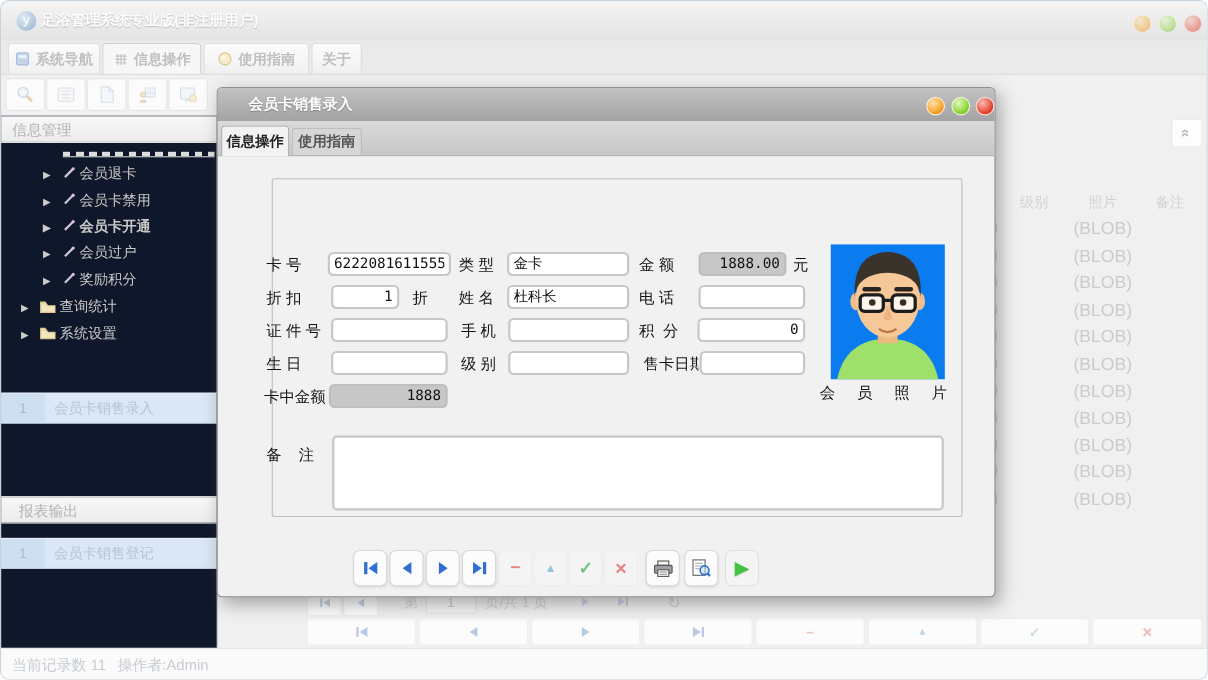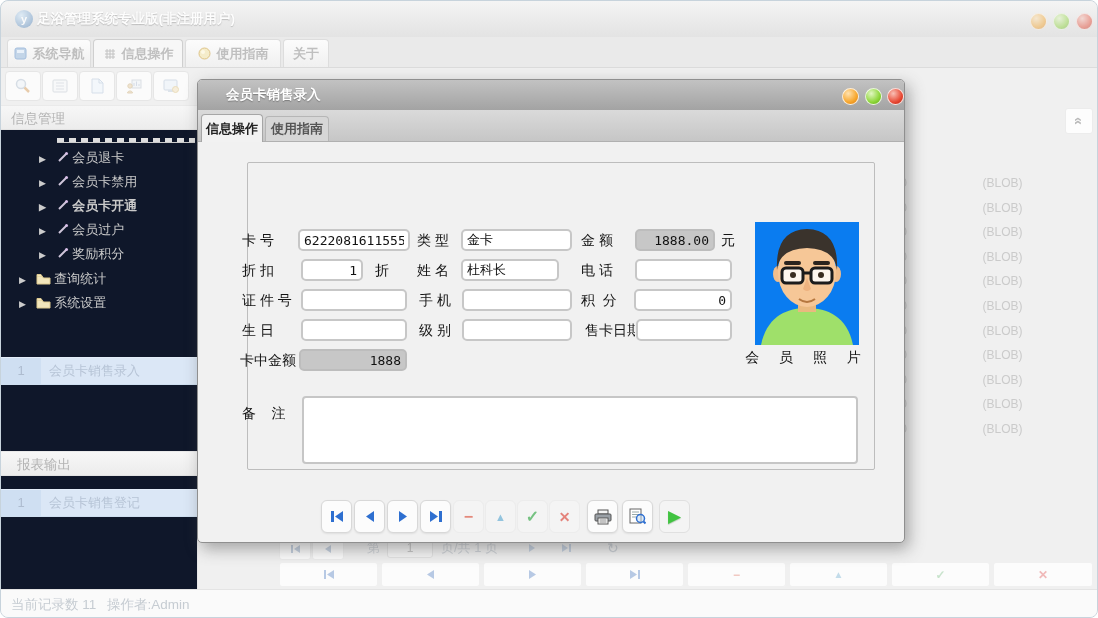--- a/index.html
+++ b/index.html
@@ -37,21 +37,21 @@
   .tarrow{color:#cccccc;font-size:9px;margin-right:6px;}
   .clipline{left:56px;top:134px;width:138px;height:7px;border-bottom:1px solid #cccccc;background:repeating-linear-gradient(90deg,#dedede 0 7px,transparent 7px 12px);background-size:100% 4px;background-position:0 100%;background-repeat:no-repeat;}
   .lrow{position:absolute;left:0;width:196px;height:26px;background:#dbe7f6;border-top:1px solid #e3edf9;border-bottom:1px solid #cfdff0;}
   .lrow .idx{position:absolute;left:0;top:0;width:40px;height:26px;background:#cfdff2;color:#aebccf;text-align:center;line-height:26px;font-size:13px;}
   .lrow .lbl{position:absolute;left:48px;top:0;height:26px;line-height:26px;color:#b7c4d6;font-size:13px;}
 
   
   #grid{left:858px;top:170px;width:232px;}
   .ghead,.grow{display:grid;grid-template-columns:52px 58px 67px 55px;}
   .ghead{height:26px;line-height:26px;color:#d2d2d2;font-size:13px;}
-  .grow{height:24.6px;line-height:24.6px;color:#cbcbcb;font-size:12px;}
+  .grow{height:24.6px;line-height:24.6px;color:#cbcbcb;font-size:16px;}
   .c-r{text-align:right;padding-right:4px;}
   .c-c{text-align:center;}
 
   
   .pgbtn{position:absolute;top:537px;width:30px;height:20px;background:#fcfcfc;border:1px solid #ededed;border-radius:3px;text-align:center;line-height:18px;}
   .pgbtn svg{vertical-align:middle;}
   .pgtext{position:absolute;top:537px;height:20px;line-height:20px;color:#cdd1d6;font-size:13px;}
   #pginput{left:386px;top:536px;width:46px;height:21px;background:#f5f5f5;border:1px solid #e2e2e2;border-radius:3px;text-align:center;color:#c4c4c4;font-size:12px;box-sizing:border-box;}
 
   
@@ -232,20 +232,26 @@
     </div>
 
     <div class="phead" style="top:346px;padding-left:16px;">报表输出</div>
     <div class="lrow" style="top:384px;">
       <div class="idx">1</div>
       <div class="lbl">会员卡销售登记</div>
     </div>
   </div>
 
   <div id="grid" class="abs">
+    <div class="ghead">
+      <div class="c-r">积分</div>
+      <div class="c-c">级别</div>
+      <div class="c-c">照片</div>
+      <div class="c-c">备注</div>
+    </div>
     <div class="grow">
         <div class="c-r">0</div>
         <div class="c-c"></div>
         <div class="c-c">(BLOB)</div>
         <div class="c-c"></div>
       </div>
       <div class="grow">
         <div class="c-r">0</div>
         <div class="c-c"></div>
         <div class="c-c">(BLOB)</div>
@@ -385,21 +391,21 @@
     <div class="flab" style="left:219px;top:149px;">类 型</div>
     <input class="fin" style="left: 263px; top: 149px; width: 111px;" value="金卡">
     <div class="flab" style="left:383px;top:149px;">金 额</div>
     <input class="fin ro num" style="left: 437px; top: 149px; width: 80px;" readonly="" value="1888.00">
     <div class="sfx" style="left:523px;top:149px;">元</div>
 
     <div class="flab" style="left:44px;top:179px;">折 扣</div>
     <input class="fin num" style="left: 103px; top: 179px; width: 62px;" value="1">
     <div class="sfx" style="left:177px;top:179px;">折</div>
     <div class="flab" style="left:219px;top:179px;">姓 名</div>
-    <input class="fin" style="left: 263px; top: 179px; width: 98px;" value="杜科长">
+    <input class="fin" style="left: 263px; top: 179px; width: 111px;" value="杜科长">
     <div class="flab" style="left:383px;top:179px;">电 话</div>
     <input class="fin" style="left: 437px; top: 179px; width: 97px;" value="">
 
     <div class="flab" style="left:44px;top:209px;text-align:center;">证 件 号</div>
     <input class="fin" style="left: 103px; top: 209px; width: 106px;" value="">
     <div class="flab" style="left:221px;top:209px;">手 机</div>
     <input class="fin" style="left: 264px; top: 209px; width: 110px;" value="">
     <div class="flab" style="left:383px;top:209px;">积  分</div>
     <input class="fin num" style="left: 436px; top: 209px; width: 98px;" value="0">
 

